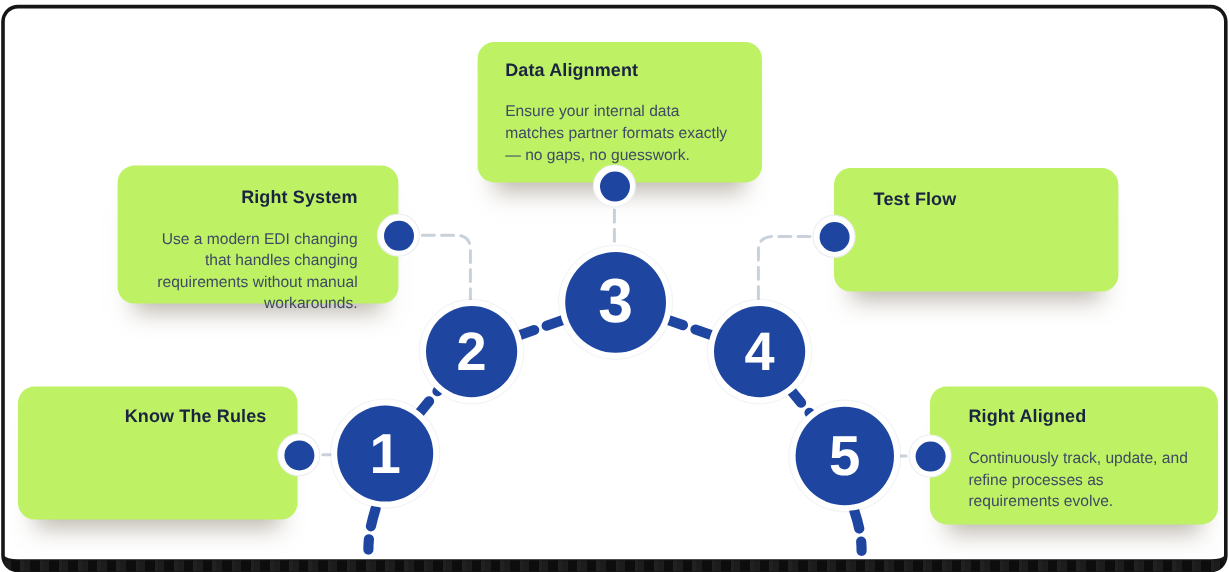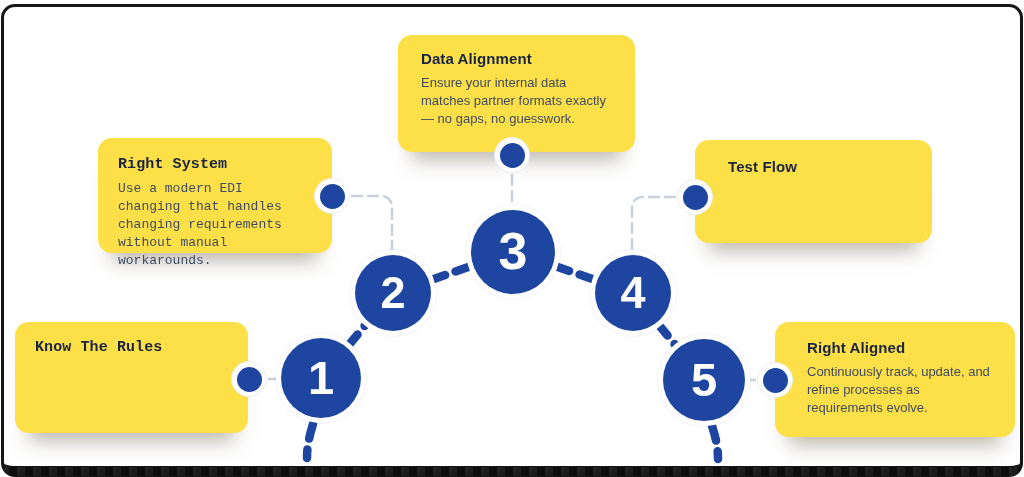--- a/index.html
+++ b/index.html
@@ -30,29 +30,29 @@
     background: repeating-linear-gradient(90deg, #1d1d1d 0 5px, #0c0c0c 5px 13px, #222 13px 16px);
     border-radius: 0 0 10px 10px;
     z-index: 41;
     pointer-events: none;
     opacity: .9;
   }
 
   
   .card {
     position: absolute;
-    background: #fde047;
+    background: #bef264;
     border-radius: 14px;
     padding: 16px 20px;
     box-shadow: 0 22px 18px -14px rgba(125, 115, 95, 0.5);
     z-index: 6;
   }
   .card-title { font-size: 15px; font-weight: bold; color: #1a2441; letter-spacing: .1px; }
-  .card-desc  { margin-top: 7px; font-size: 13px; line-height: 1.38; color: #3f4b63; }
-  .align-right { text-align: left; font-family: Liberation Mono, monospace; }
+  .card-desc  { margin-top: 17px; font-size: 13px; line-height: 1.38; color: #3f4b63; }
+  .align-right { text-align: right; }
 
   .card-1 { left: 15px;  top: 322px; width: 233px; height: 111px; padding-right: 26px; padding-top: 17px; }
   .card-2 { left: 98px;  top: 138px; width: 234px; height: 115px; padding-right: 34px; padding-top: 18px; }
   .card-3 { left: 398px; top: 35px;  width: 237px; height: 117px; padding-left: 23px;  padding-top: 15px; }
   .card-4 { left: 695px; top: 140px; width: 237px; height: 103px; padding-left: 33px;  padding-top: 18px; }
   .card-5 { left: 775px; top: 322px; width: 240px; height: 115px; padding-left: 32px;  padding-top: 17px; }
 
   
   .step-circle {
     position: absolute;

